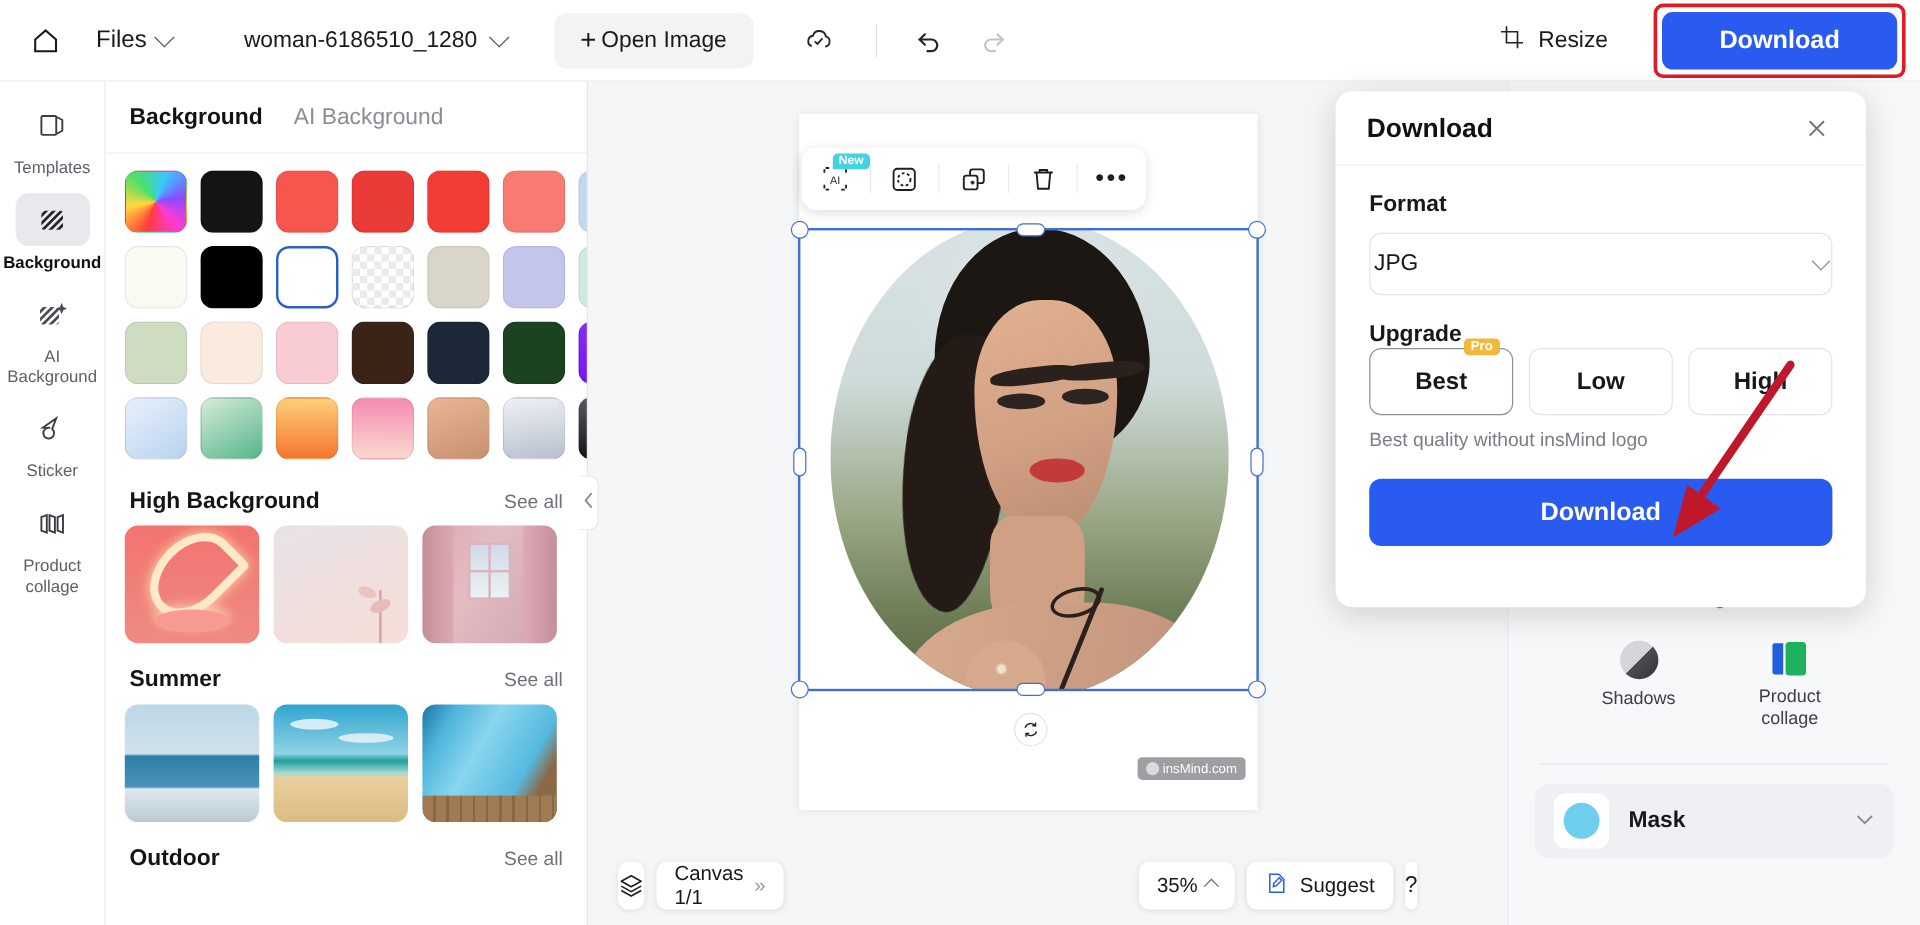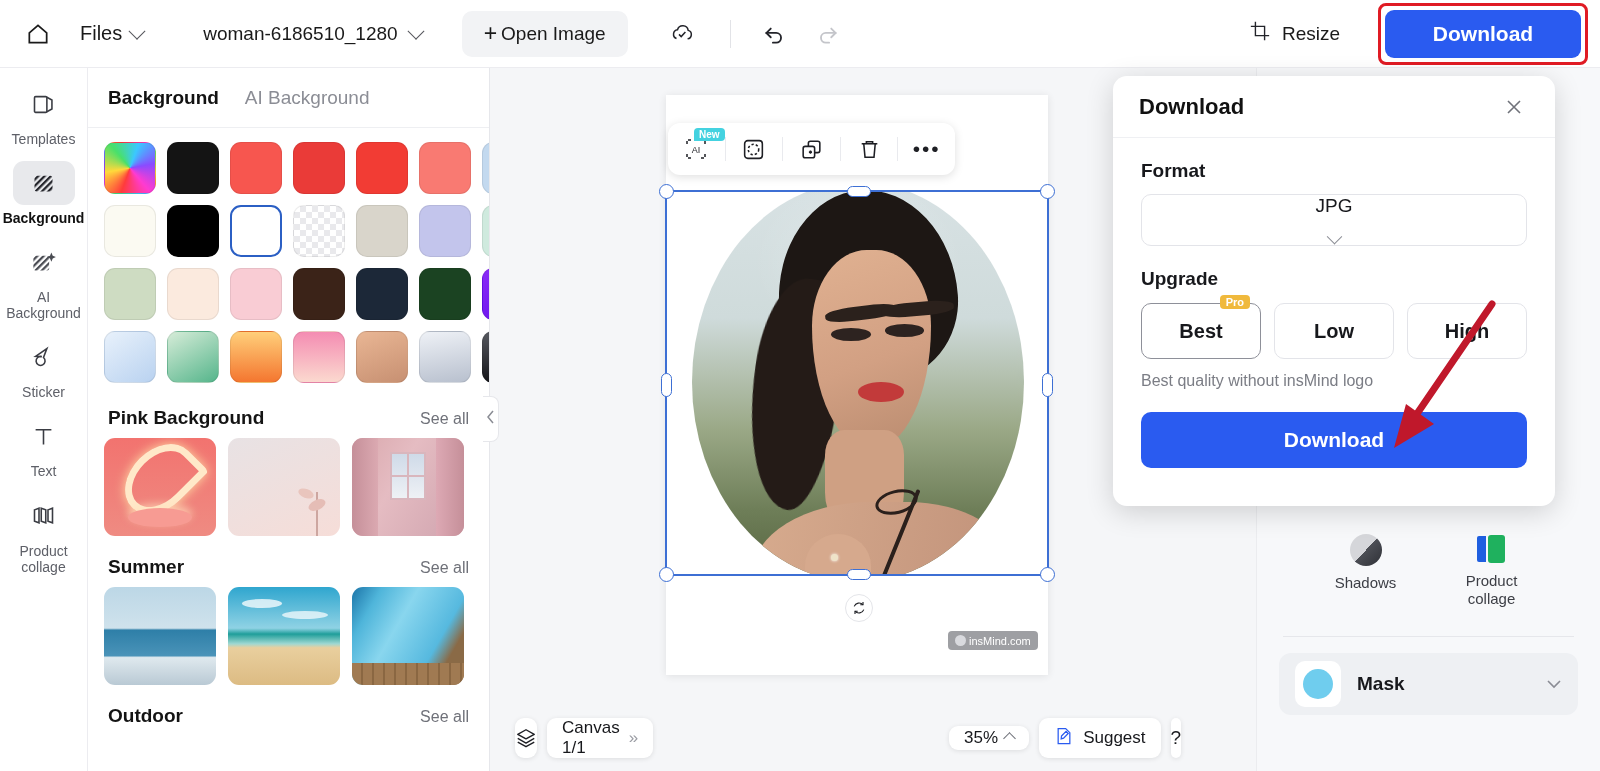--- a/index.html
+++ b/index.html
@@ -155,21 +155,21 @@
     background: rgba(120,122,128,0.72); border-radius: 4px; color: #fff;
     font-size: 11px; display: flex; align-items: center; gap: 3px; padding: 0 7px; z-index: 6;
   }
   .wm-dot { width: 11px; height: 11px; border-radius: 50%; background: #d9dade; }
 
   
   .bottombar { position: absolute; left: 0; bottom: 0; width: 1110px; height: 66px; display: flex; align-items: center; z-index: 18; }
   .layers-btn { margin-left: 515px; width: 44px; height: 40px; background: #fff; border-radius: 9px; box-shadow: 0 1px 5px rgba(0,0,0,0.1); display: flex; align-items: center; justify-content: center; cursor: pointer; }
   .canvas-pill { margin-left: 10px; height: 40px; background: #fff; border-radius: 9px; box-shadow: 0 1px 5px rgba(0,0,0,0.1); display: flex; align-items: center; gap: 9px; padding: 0 15px; font-size: 17px; color: #17181c; cursor: pointer; }
   .dchev { color: #9b9da4; font-size: 17px; }
-  .zoom-pill { margin-left: 296px; height: 24px; background: #fff; border-radius: 9px; box-shadow: 0 1px 5px rgba(0,0,0,0.1); display: flex; align-items: center; gap: 7px; padding: 0 15px; font-size: 17px; color: #17181c; cursor: pointer; }
+  .zoom-pill { margin-left: 296px; height: 40px; background: #fff; border-radius: 9px; box-shadow: 0 1px 5px rgba(0,0,0,0.1); display: flex; align-items: center; gap: 7px; padding: 0 15px; font-size: 17px; color: #17181c; cursor: pointer; }
   .caret-up { width: 9px; height: 9px; border-left: 1.6px solid #6c6e76; border-top: 1.6px solid #6c6e76; transform: rotate(45deg); }
   .suggest-pill { margin-left: 10px; height: 40px; background: #fff; border-radius: 9px; box-shadow: 0 1px 5px rgba(0,0,0,0.1); display: flex; align-items: center; gap: 9px; padding: 0 15px; font-size: 17px; color: #17181c; cursor: pointer; }
   .help-pill { margin-left: 10px; width: 40px; height: 40px; background: #fff; border-radius: 9px; box-shadow: 0 1px 5px rgba(0,0,0,0.1); display: flex; align-items: center; justify-content: center; font-size: 19px; color: #17181c; cursor: pointer; }
 
   
   .right-panel {
     position: absolute; right: 0; top: 68px; width: 344px; height: 703px;
     background: #f7f8fa; border-left: 1px solid #ebecef; z-index: 10;
     padding-top: 420px;
   }
@@ -194,25 +194,25 @@
     background: #fff; border-radius: 14px; box-shadow: 0 6px 28px rgba(0,0,0,0.16); z-index: 40;
   }
   .dlm-head { height: 62px; display: flex; align-items: center; justify-content: space-between; padding: 0 26px; border-bottom: 1px solid #eff0f3; }
   .dlm-title { font-size: 22px; font-weight: 700; color: #111; }
   .dlm-close { width: 30px; height: 30px; display: flex; align-items: center; justify-content: center; font-size: 22px; color: #70727a; cursor: pointer; }
   .dlm-body { padding: 22px 28px 0 28px; }
   .fld-label { font-size: 19px; font-weight: 700; color: #17181c; }
   .select-box {
     margin-top: 12px; height: 52px; border: 1px solid #e3e4e9; border-radius: 10px;
     display: flex; align-items: center; justify-content: space-between; padding: 0 3px;
-    font-size: 19px; color: #17181c; cursor: pointer; flex-direction: column;
+    font-size: 19px; color: #17181c; cursor: pointer;
   }
   .sel-chev { width: 11px; height: 11px; border-right: 1.8px solid #8b8d95; border-bottom: 1.8px solid #8b8d95; transform: rotate(45deg) translate(-2px,-2px); }
   .quality-label { margin-top: 22px; font-size: 19px; font-weight: 700; color: #17181c; }
-  .qbtns { display: flex; gap: 13px; margin-top: 13px; }
+  .qbtns { display: flex; gap: 13px; }
   .qbtn {
     flex: 1; height: 56px; border: 1px solid #e3e4e9; border-radius: 10px;
     display: flex; align-items: center; justify-content: center;
     font-size: 20px; font-weight: 700; color: #17181c; position: relative; cursor: pointer;
   }
   .qbtn.active { border: 1.6px solid #8e9099; }
   .pro-badge {
     position: absolute; top: -9px; right: 10px; background: #f0b93c; color: #fff;
     font-size: 11px; font-weight: 700; padding: 1px 6px; border-radius: 4px;
   }
@@ -322,28 +322,20 @@
       <div class="rail-ico">
         <svg width="27" height="27" viewBox="0 0 24 24" fill="none" stroke="#3a3c43" stroke-width="1.4">
             <path d="M5 11 L15 4 L12 12 A4 4 0 1 1 10.5 11.2 Z"></path>
           </svg>
       </div>
       <div class="rail-lbl">Sticker</div>
     </div>
     <div class="rail-item">
       <div class="rail-ico">
         <svg width="27" height="27" viewBox="0 0 24 24" fill="none" stroke="#3a3c43" stroke-width="1.4">
-            <path d="M5 6 H19 M12 6 V19"></path>
-          </svg>
-      </div>
-      <div class="rail-lbl">Text</div>
-    </div>
-    <div class="rail-item">
-      <div class="rail-ico">
-        <svg width="27" height="27" viewBox="0 0 24 24" fill="none" stroke="#3a3c43" stroke-width="1.4">
             <path d="M4 7 L8 5.5 V18.5 L4 17 Z"></path>
             <path d="M10 5.5 L14 7 V18.5 L10 17 Z"></path>
             <path d="M16 7 L20 5.5 V18.5 L16 17 Z"></path>
           </svg>
       </div>
       <div class="rail-lbl">Product collage</div>
     </div>
   </div>
 
   <div class="panel">
@@ -380,21 +372,21 @@
       <div class="sw" style="background:linear-gradient(145deg,#e8f1fb,#b9d2f0);"></div>
       <div class="sw" style="background:linear-gradient(150deg,#d6ecd8,#55b58b);"></div>
       <div class="sw" style="background:linear-gradient(180deg,#ffcf7a,#f4762f);"></div>
       <div class="sw" style="background:linear-gradient(180deg,#f48cb2,#fbd9cf);"></div>
       <div class="sw" style="background:linear-gradient(160deg,#e9b694,#c79072);"></div>
       <div class="sw" style="background:linear-gradient(170deg,#eef1f6,#b8c0ce);"></div>
       <div class="sw" style="background:linear-gradient(180deg,#56585f,#141519);"></div>
     </div>
 
     <div class="sec-head">
-      <div class="sec-title">Pink Background</div>
+      <div class="sec-title">High Background</div>
       <div class="see-all">See all</div>
     </div>
     <div class="thumbs">
       <div class="thumb" style="background:linear-gradient(180deg,#f2736f,#ef8b82);">
         <div style="position:absolute;left:16px;top:12px;width:80px;height:58px;border:7px solid #ffe9c9;border-radius:50% 50% 4% 50%/50% 50% 10% 50%;transform:rotate(-45deg);box-shadow:0 0 11px #ffdca5;"></div>
         <div style="position:absolute;left:24px;bottom:9px;width:64px;height:19px;background:#f79b93;border-radius:50%;box-shadow:0 -4px 9px rgba(255,225,190,.7);"></div>
       </div>
       <div class="thumb" style="background:linear-gradient(155deg,#e8e2e4,#f6ddd8);">
         <div style="position:absolute;right:22px;bottom:0;width:2px;height:44px;background:#cda6a0;"></div>
         <div style="position:absolute;right:14px;bottom:26px;width:18px;height:10px;background:#e5bdb6;border-radius:50%;transform:rotate(-25deg);"></div>

